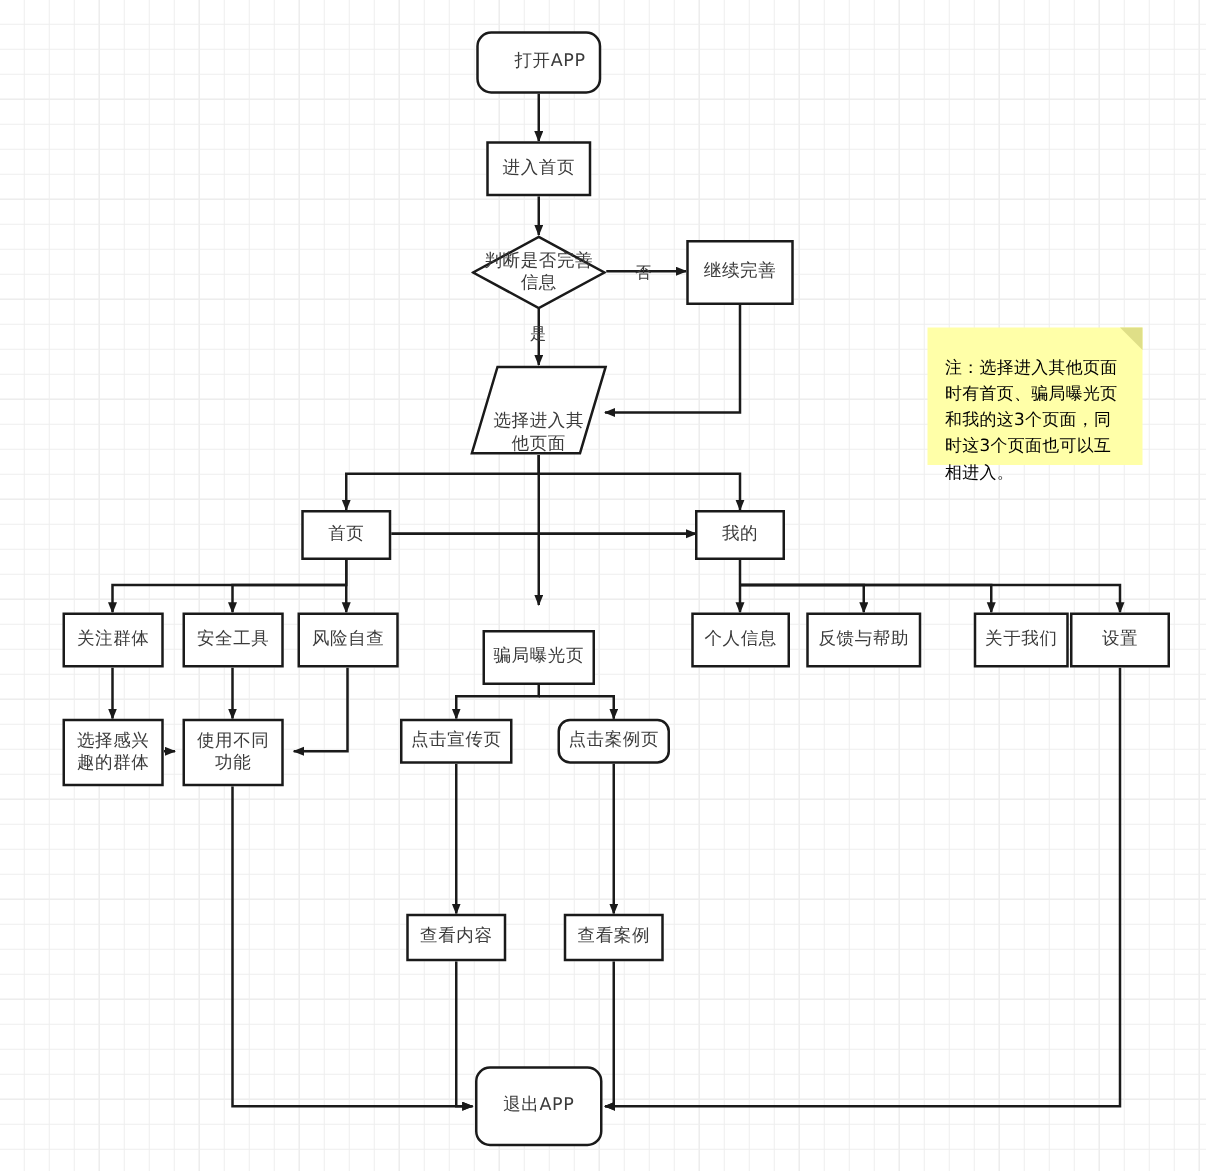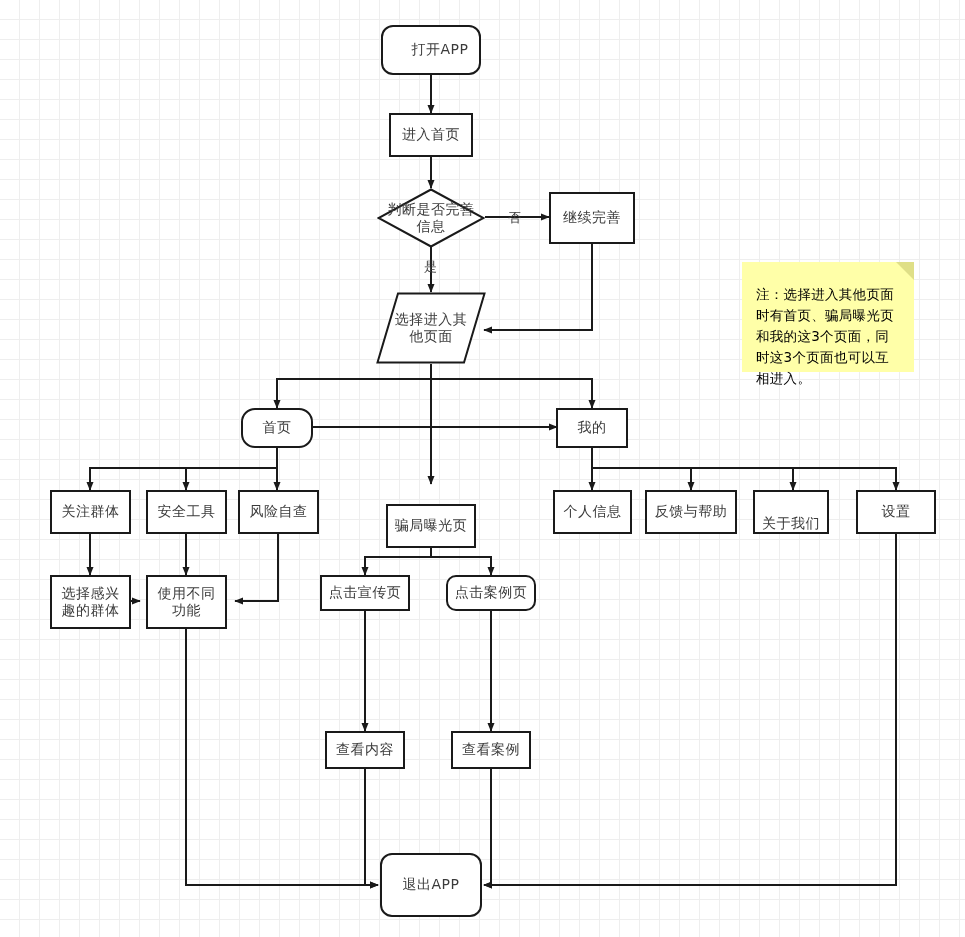--- a/index.html
+++ b/index.html
@@ -54,20 +54,21 @@
     width: 100%; height: 100%;
   }
   .node.decision .dia-label {
     position: relative;
     z-index: 1;
     padding: 0 4px;
   }
   .node.process-io {
     border: none;
     background: transparent;
+    align-items: flex-end;
   }
   .node.process-io .para-shape {
     position: absolute;
     left: 0; top: 0;
     width: 100%; height: 100%;
   }
   .node.process-io .para-label {
     position: relative;
     z-index: 1;
   }
@@ -187,21 +188,21 @@
 
   <div class="edge-label" style="left:424px;top:258px;">是</div>
 
   <div class="node process-io" style="left:376px;top:292px;width:110px;height:72px;">
     <svg class="para-shape" viewBox="0 0 110 72" preserveAspectRatio="none">
       <polygon points="22,1.5 108.5,1.5 88,70.5 1.5,70.5" fill="#ffffff" stroke="#1a1a1a" stroke-width="2"></polygon>
     </svg>
     <span class="para-label" style="width:76px;">选择进入其他页面</span>
   </div>
 
-  <div class="node" style="left:241px;top:408px;width:72px;height:40px;border-radius:14px;">
+  <div class="node" style="left:241px;top:408px;width:72px;height:40px;">
     <span>首页</span>
   </div>
 
   <div class="node" style="left:556px;top:408px;width:72px;height:40px;">
     <span>我的</span>
   </div>
 
   <div class="node" style="left:386px;top:504px;width:90px;height:44px;">
     <span>骗局曝光页</span>
   </div>
@@ -219,21 +220,21 @@
   </div>
 
   <div class="node" style="left:553px;top:490px;width:79px;height:44px;">
     <span>个人信息</span>
   </div>
 
   <div class="node" style="left:645px;top:490px;width:92px;height:44px;">
     <span>反馈与帮助</span>
   </div>
 
-  <div class="node" style="left:753px;top:490px;width:76px;height:44px;align-items:flex-end;">
+  <div class="node" style="left:779px;top:490px;width:76px;height:44px;">
     <span>关于我们</span>
   </div>
 
   <div class="node" style="left:856px;top:490px;width:80px;height:44px;">
     <span>设置</span>
   </div>
 
   <div class="node" style="left:50px;top:575px;width:81px;height:54px;">
     <span style="width:60px;text-align:center;">选择感兴趣的群体</span>
   </div>

